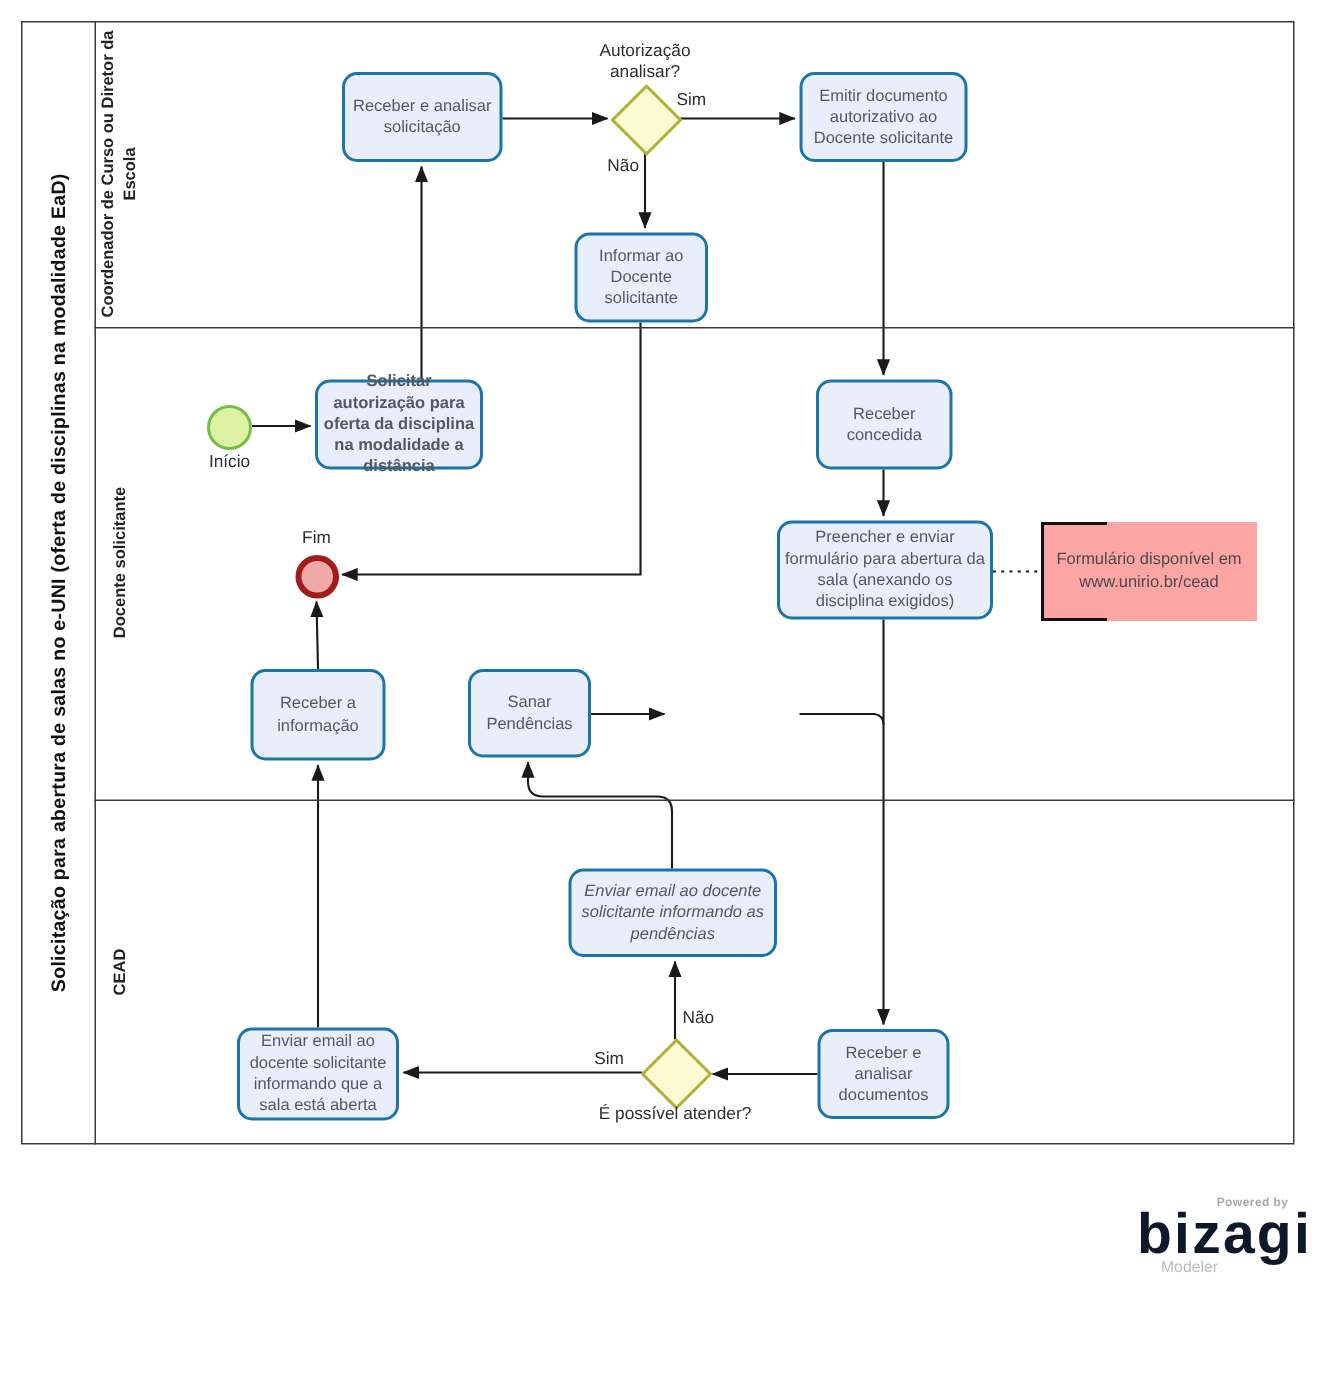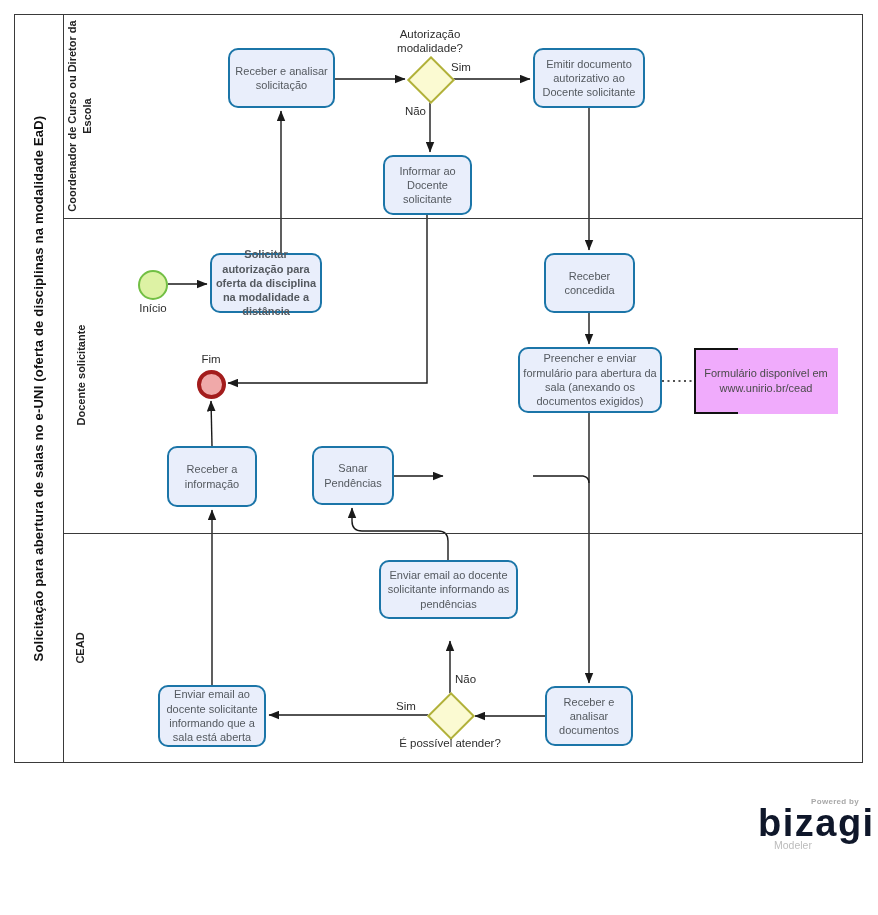--- a/index.html
+++ b/index.html
@@ -17,21 +17,21 @@
   .lane-label{font-size:11px;font-weight:bold;color:#222;line-height:1.35;}
   .task{position:absolute;background:#e9eefb;border:2px solid #1b75a8;border-radius:10px;
         box-sizing:border-box;display:flex;align-items:center;justify-content:center;
         text-align:center;font-size:11px;color:#54595f;line-height:1.3;padding:3px;}
   .gateway{position:absolute;width:30px;height:30px;background:#fbfad2;border:2px solid #b1b13a;
            box-sizing:content-box;transform:rotate(45deg);}
   .event{position:absolute;border-radius:50%;box-sizing:border-box;}
   .event.start{width:30px;height:30px;background:#ddf2a4;border:2.5px solid #72bf44;}
   .event.end{width:29px;height:29px;background:#f0a9a9;border:4px solid #a31c1c;}
   .lbl{position:absolute;font-size:11.5px;color:#2d2d2d;text-align:center;line-height:1.25;}
-  .annotation{position:absolute;background:#f0abfc;display:flex;align-items:center;
+  .annotation{position:absolute;background:#fca5a5;display:flex;align-items:center;
               justify-content:center;text-align:center;font-size:11px;color:#4a4a4a;
               line-height:1.35;padding:4px 6px;box-sizing:border-box;}
   .br-l{position:absolute;background:#111;width:2px;}
   .br-t{position:absolute;background:#111;height:2px;}
   .bizagi{position:absolute;left:758px;top:797px;width:104px;}
   .powered{text-align:right;font-size:8px;font-weight:bold;color:#a8a8a8;
            letter-spacing:.3px;padding-right:3px;}
   .bz{font-size:38px;color:#0f172a;font-weight:bold;letter-spacing:1.5px;line-height:1;
       margin-top:-2px;}
   .modeler{font-size:10.5px;color:#bcbcbc;margin-left:16px;margin-top:-3px;}
@@ -85,57 +85,57 @@
     <div class="rot-inner lane-label" style="width:315px;height:38px;left:-138px;top:138px;">Docente  solicitante</div>
   </div>
   <div class="rot-wrap" style="left:61px;top:533px;width:38px;height:230px;">
     <div class="rot-inner lane-label" style="width:230px;height:38px;left:-96px;top:96px;">CEAD</div>
   </div>
 
   <div class="task" style="left:228px;top:48px;width:107px;height:60px;">
     <span>Receber  e analisar solicitação</span>
   </div>
   <div class="gateway" style="left:414px;top:63px;"></div>
-  <div class="lbl" style="left:380px;top:27px;width:100px;">Autorização modalidade?</div>
+  <div class="lbl" style="left:380px;top:27px;width:100px;">Autorização analisar?</div>
   <div class="lbl" style="left:451px;top:60px;width:30px;text-align:left;">Sim</div>
   <div class="lbl" style="left:394px;top:104px;width:32px;text-align:right;">Não</div>
   <div class="task" style="left:533px;top:48px;width:112px;height:60px;">
     <span>Emitir documento autorizativo ao Docente solicitante</span>
   </div>
   <div class="task" style="left:383px;top:155px;width:89px;height:60px;">
     <span>Informar ao Docente solicitante</span>
   </div>
 
   <div class="event start" style="left:138px;top:270px;"></div>
   <div class="lbl" style="left:129px;top:301px;width:48px;">Início</div>
   <div class="task" style="left:210px;top:253px;width:112px;height:60px;border-width:2.5px;font-weight:bold;">
     <span>Solicitar autorização para oferta da disciplina na modalidade a distância</span>
   </div>
   <div class="event end" style="left:197px;top:370px;"></div>
   <div class="lbl" style="left:193px;top:352px;width:36px;">Fim</div>
   <div class="task" style="left:544px;top:253px;width:91px;height:60px;">
     <span>Receber concedida</span>
   </div>
   <div class="task" style="left:518px;top:347px;width:144px;height:66px;">
-    <span>Preencher e enviar formulário para abertura da sala (anexando os documentos exigidos)</span>
+    <span>Preencher e enviar formulário para abertura da sala (anexando os disciplina exigidos)</span>
   </div>
   <div class="annotation" style="left:694px;top:348px;width:144px;height:66px;">
     <span>Formulário disponível em www.unirio.br/cead</span>
   </div>
   <div class="br-l" style="left:694px;top:348px;height:66px;"></div>
   <div class="br-t" style="left:694px;top:348px;width:44px;"></div>
   <div class="br-t" style="left:694px;top:412px;width:44px;"></div>
   <div class="task" style="left:167px;top:446px;width:90px;height:61px;">
     <span>Receber a informação</span>
   </div>
   <div class="task" style="left:312px;top:446px;width:82px;height:59px;">
     <span>Sanar Pendências</span>
   </div>
 
-  <div class="task" style="left:379px;top:560px;width:139px;height:59px;">
+  <div class="task" style="left:379px;top:579px;width:139px;height:59px;font-style:italic;">
     <span>Enviar email ao docente solicitante informando as pendências</span>
   </div>
   <div class="gateway" style="left:434px;top:699px;"></div>
   <div class="lbl" style="left:455px;top:672px;width:34px;text-align:left;">Não</div>
   <div class="lbl" style="left:390px;top:699px;width:32px;">Sim</div>
   <div class="lbl" style="left:390px;top:736px;width:120px;">É possível atender?</div>
   <div class="task" style="left:158px;top:685px;width:108px;height:62px;">
     <span>Enviar email ao docente solicitante informando que a sala está aberta</span>
   </div>
   <div class="task" style="left:545px;top:686px;width:88px;height:60px;">

